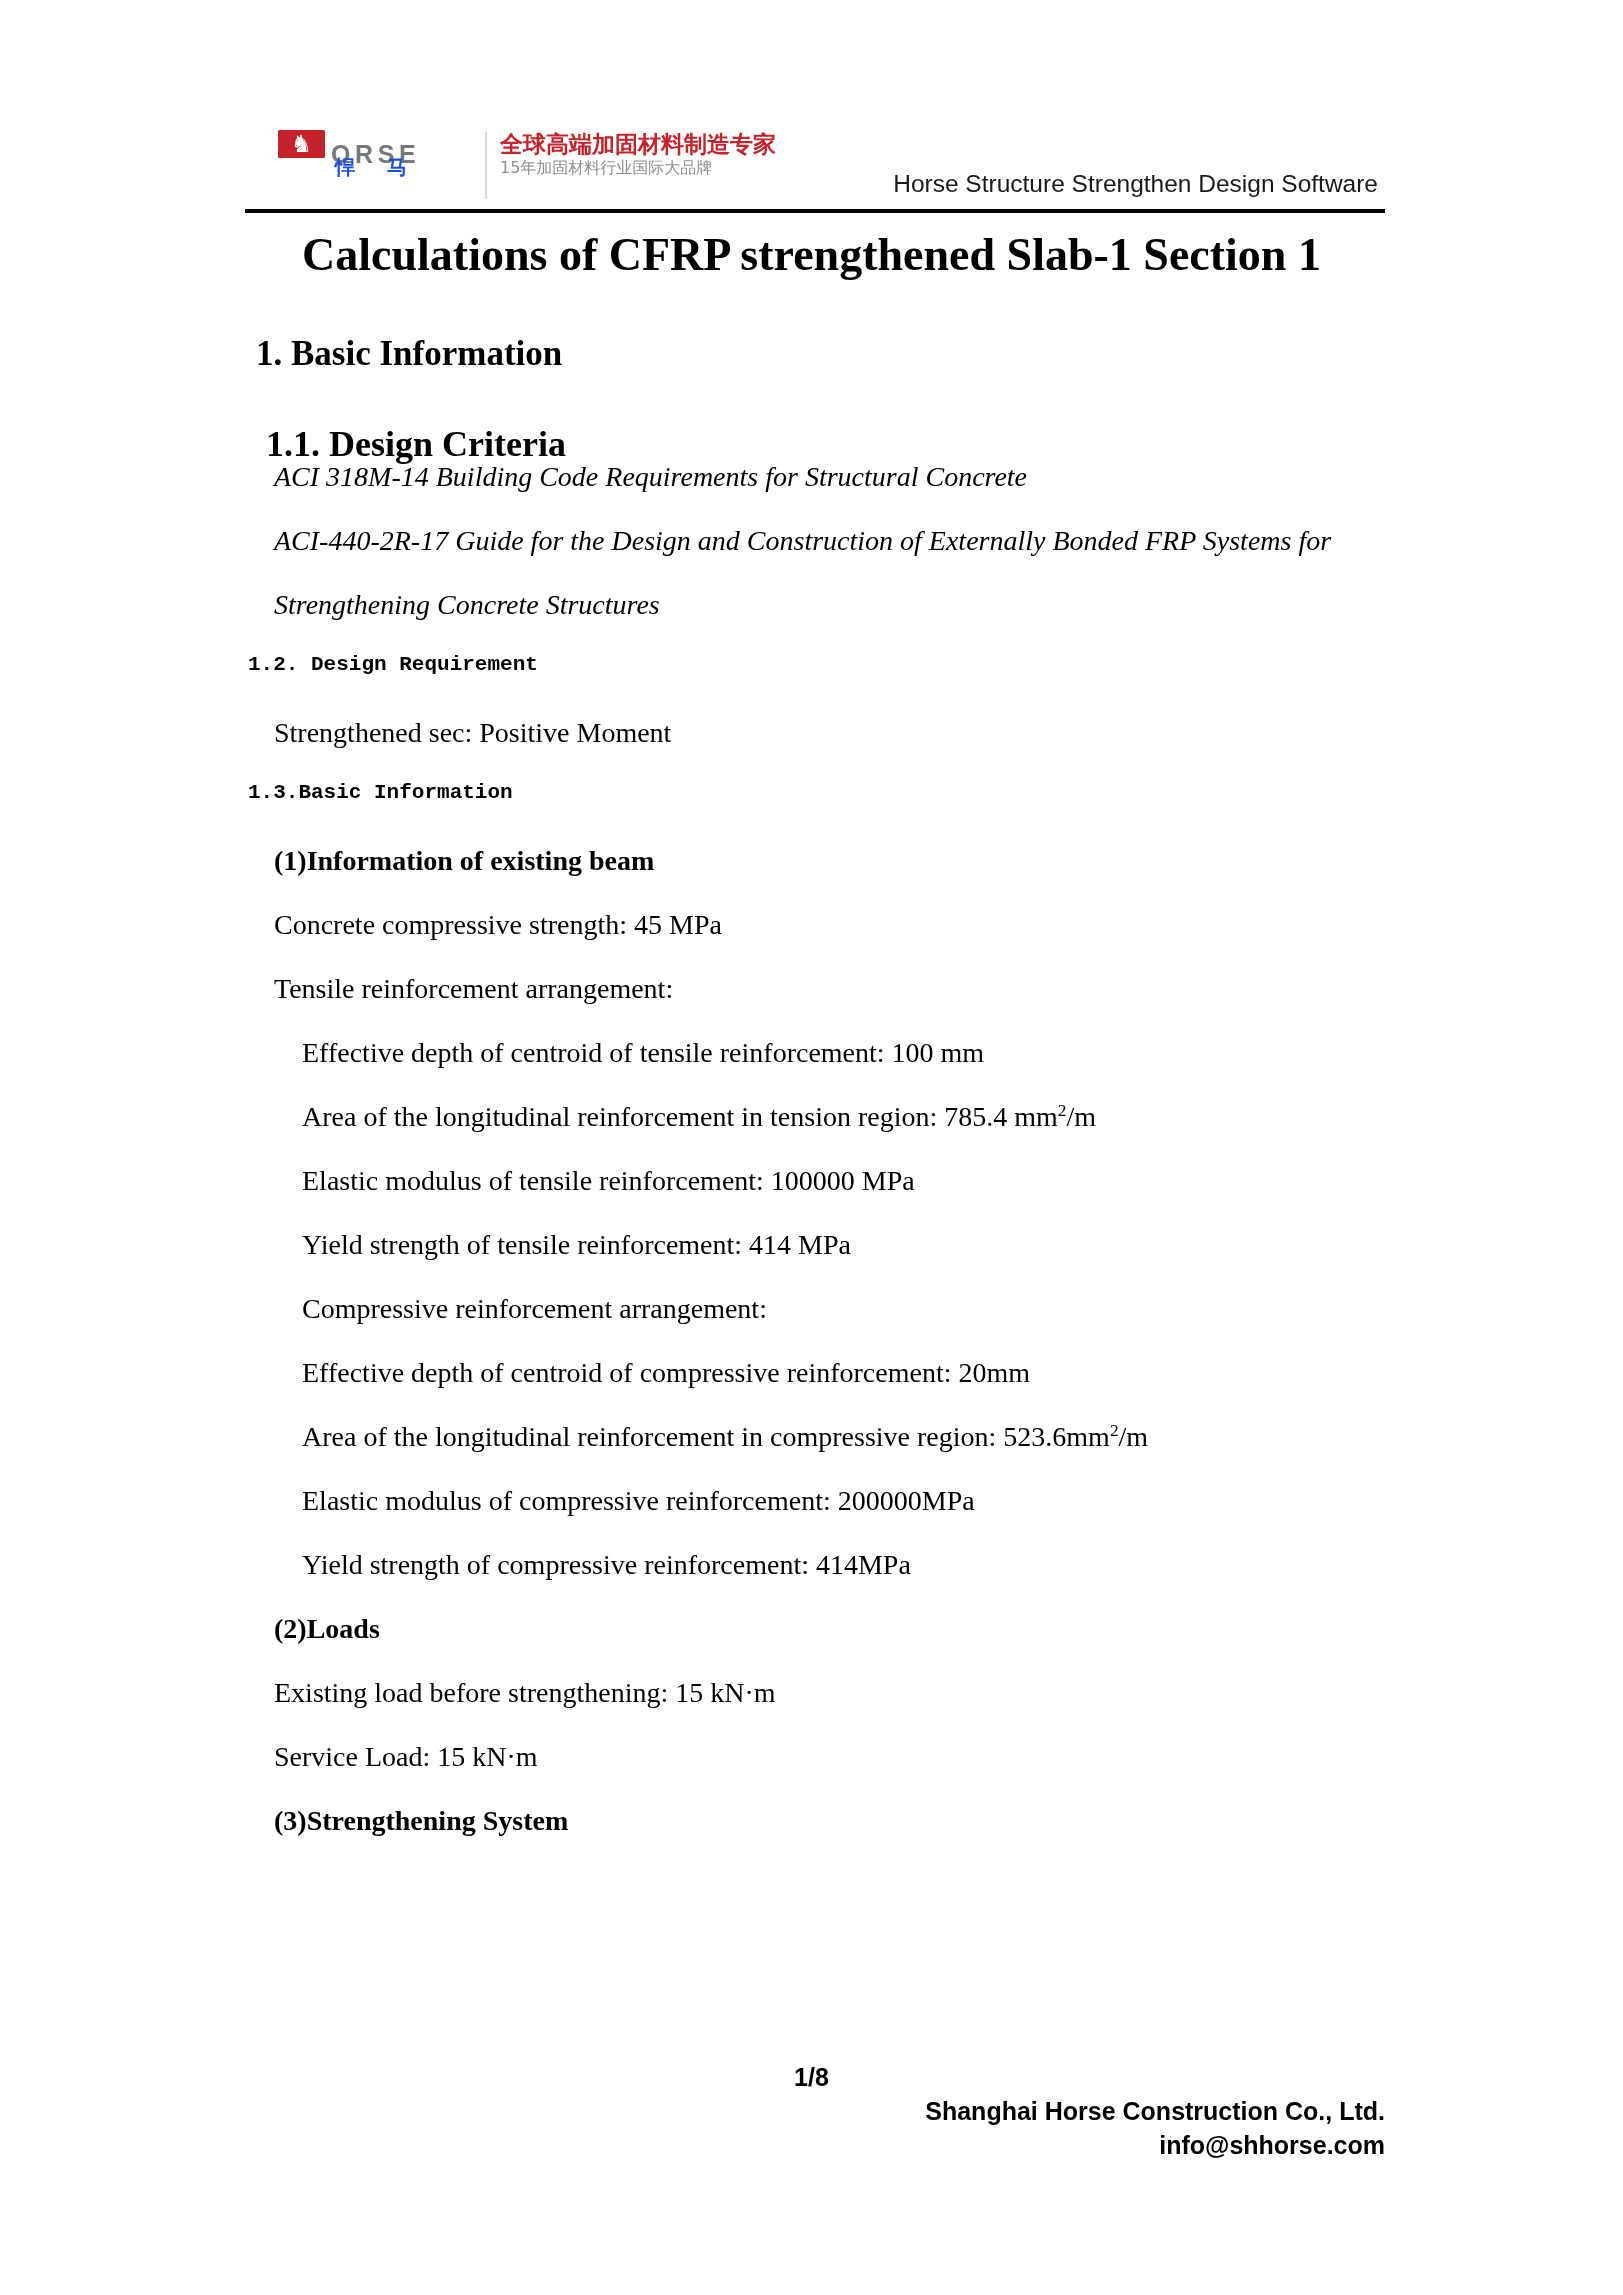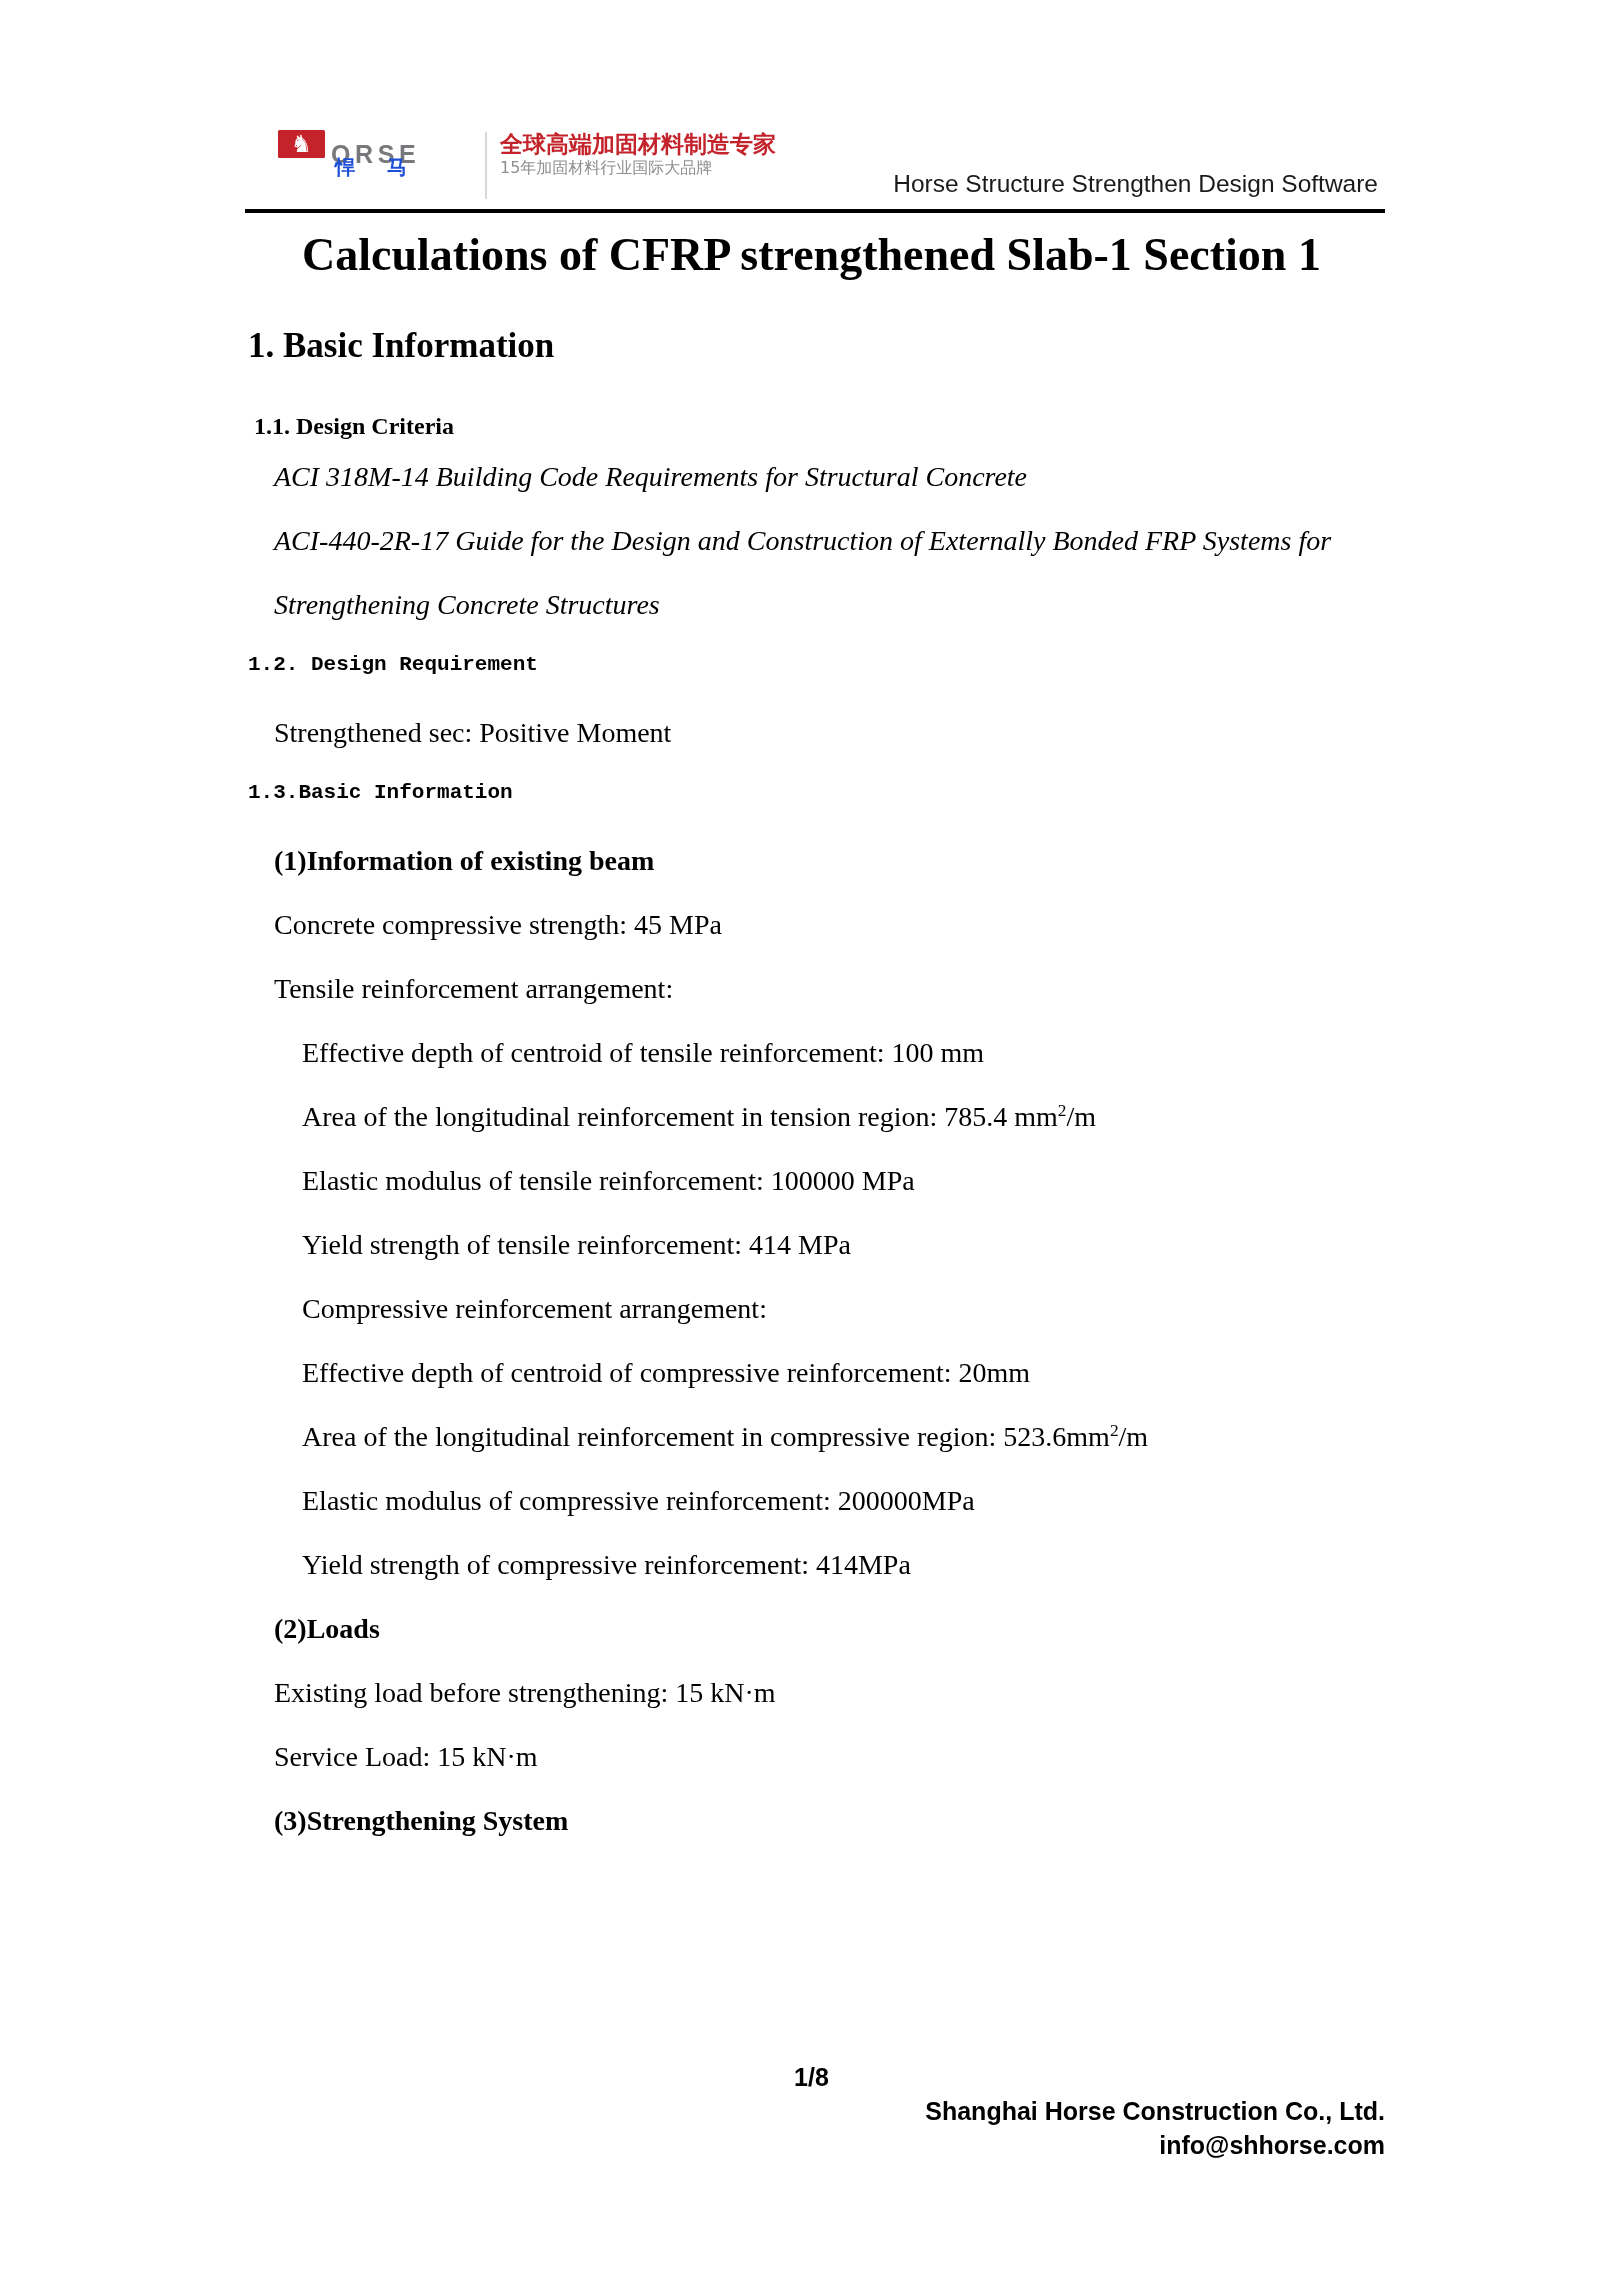--- a/index.html
+++ b/index.html
@@ -45,26 +45,26 @@
   }
   .rule{
     position:absolute; left:245px; top:209px; width:1140px; height:3.8px; background:#000;
   }
   
   .doc-title{
     position:absolute; left:0; right:0; top:230px; margin:0; text-align:center;
     font-weight:700; font-size:46px; line-height:1.1; white-space:nowrap;
   }
   .sec-h1{
-    position:absolute; left:248px; top:327px; margin:0;
+    position:absolute; left:248px; top:327px; margin:8px;
     font-weight:700; font-size:35px; line-height:1.1; white-space:nowrap;
   }
   .sec-h2-first{
-    position:absolute; left:248px; top:407px; margin:6px;
-    font-weight:700; font-size:24px; line-height:1.1; white-space:nowrap;
+    position:absolute; left:248px; top:407px; margin:18px;
+    font-weight:700; font-size:36px; line-height:1.1; white-space:nowrap;
   }
   
   .doc-body{position:absolute; left:0; top:462px; width:100%;}
   .line{height:64px; font-size:28px; line-height:1.05; white-space:pre;}
   .k-italic{padding-left:274px; font-style:italic; font-size:28px;}
   .k-body  {padding-left:274px;}
   .k-body2 {padding-left:302px;}
   .k-bold  {padding-left:274px; font-weight:700;}
   .k-h2    {padding-left:248px; font-weight:700; font-size:21px;font-family:Liberation Mono, monospace;}
   .line sup{font-size:0.62em; line-height:0;}

